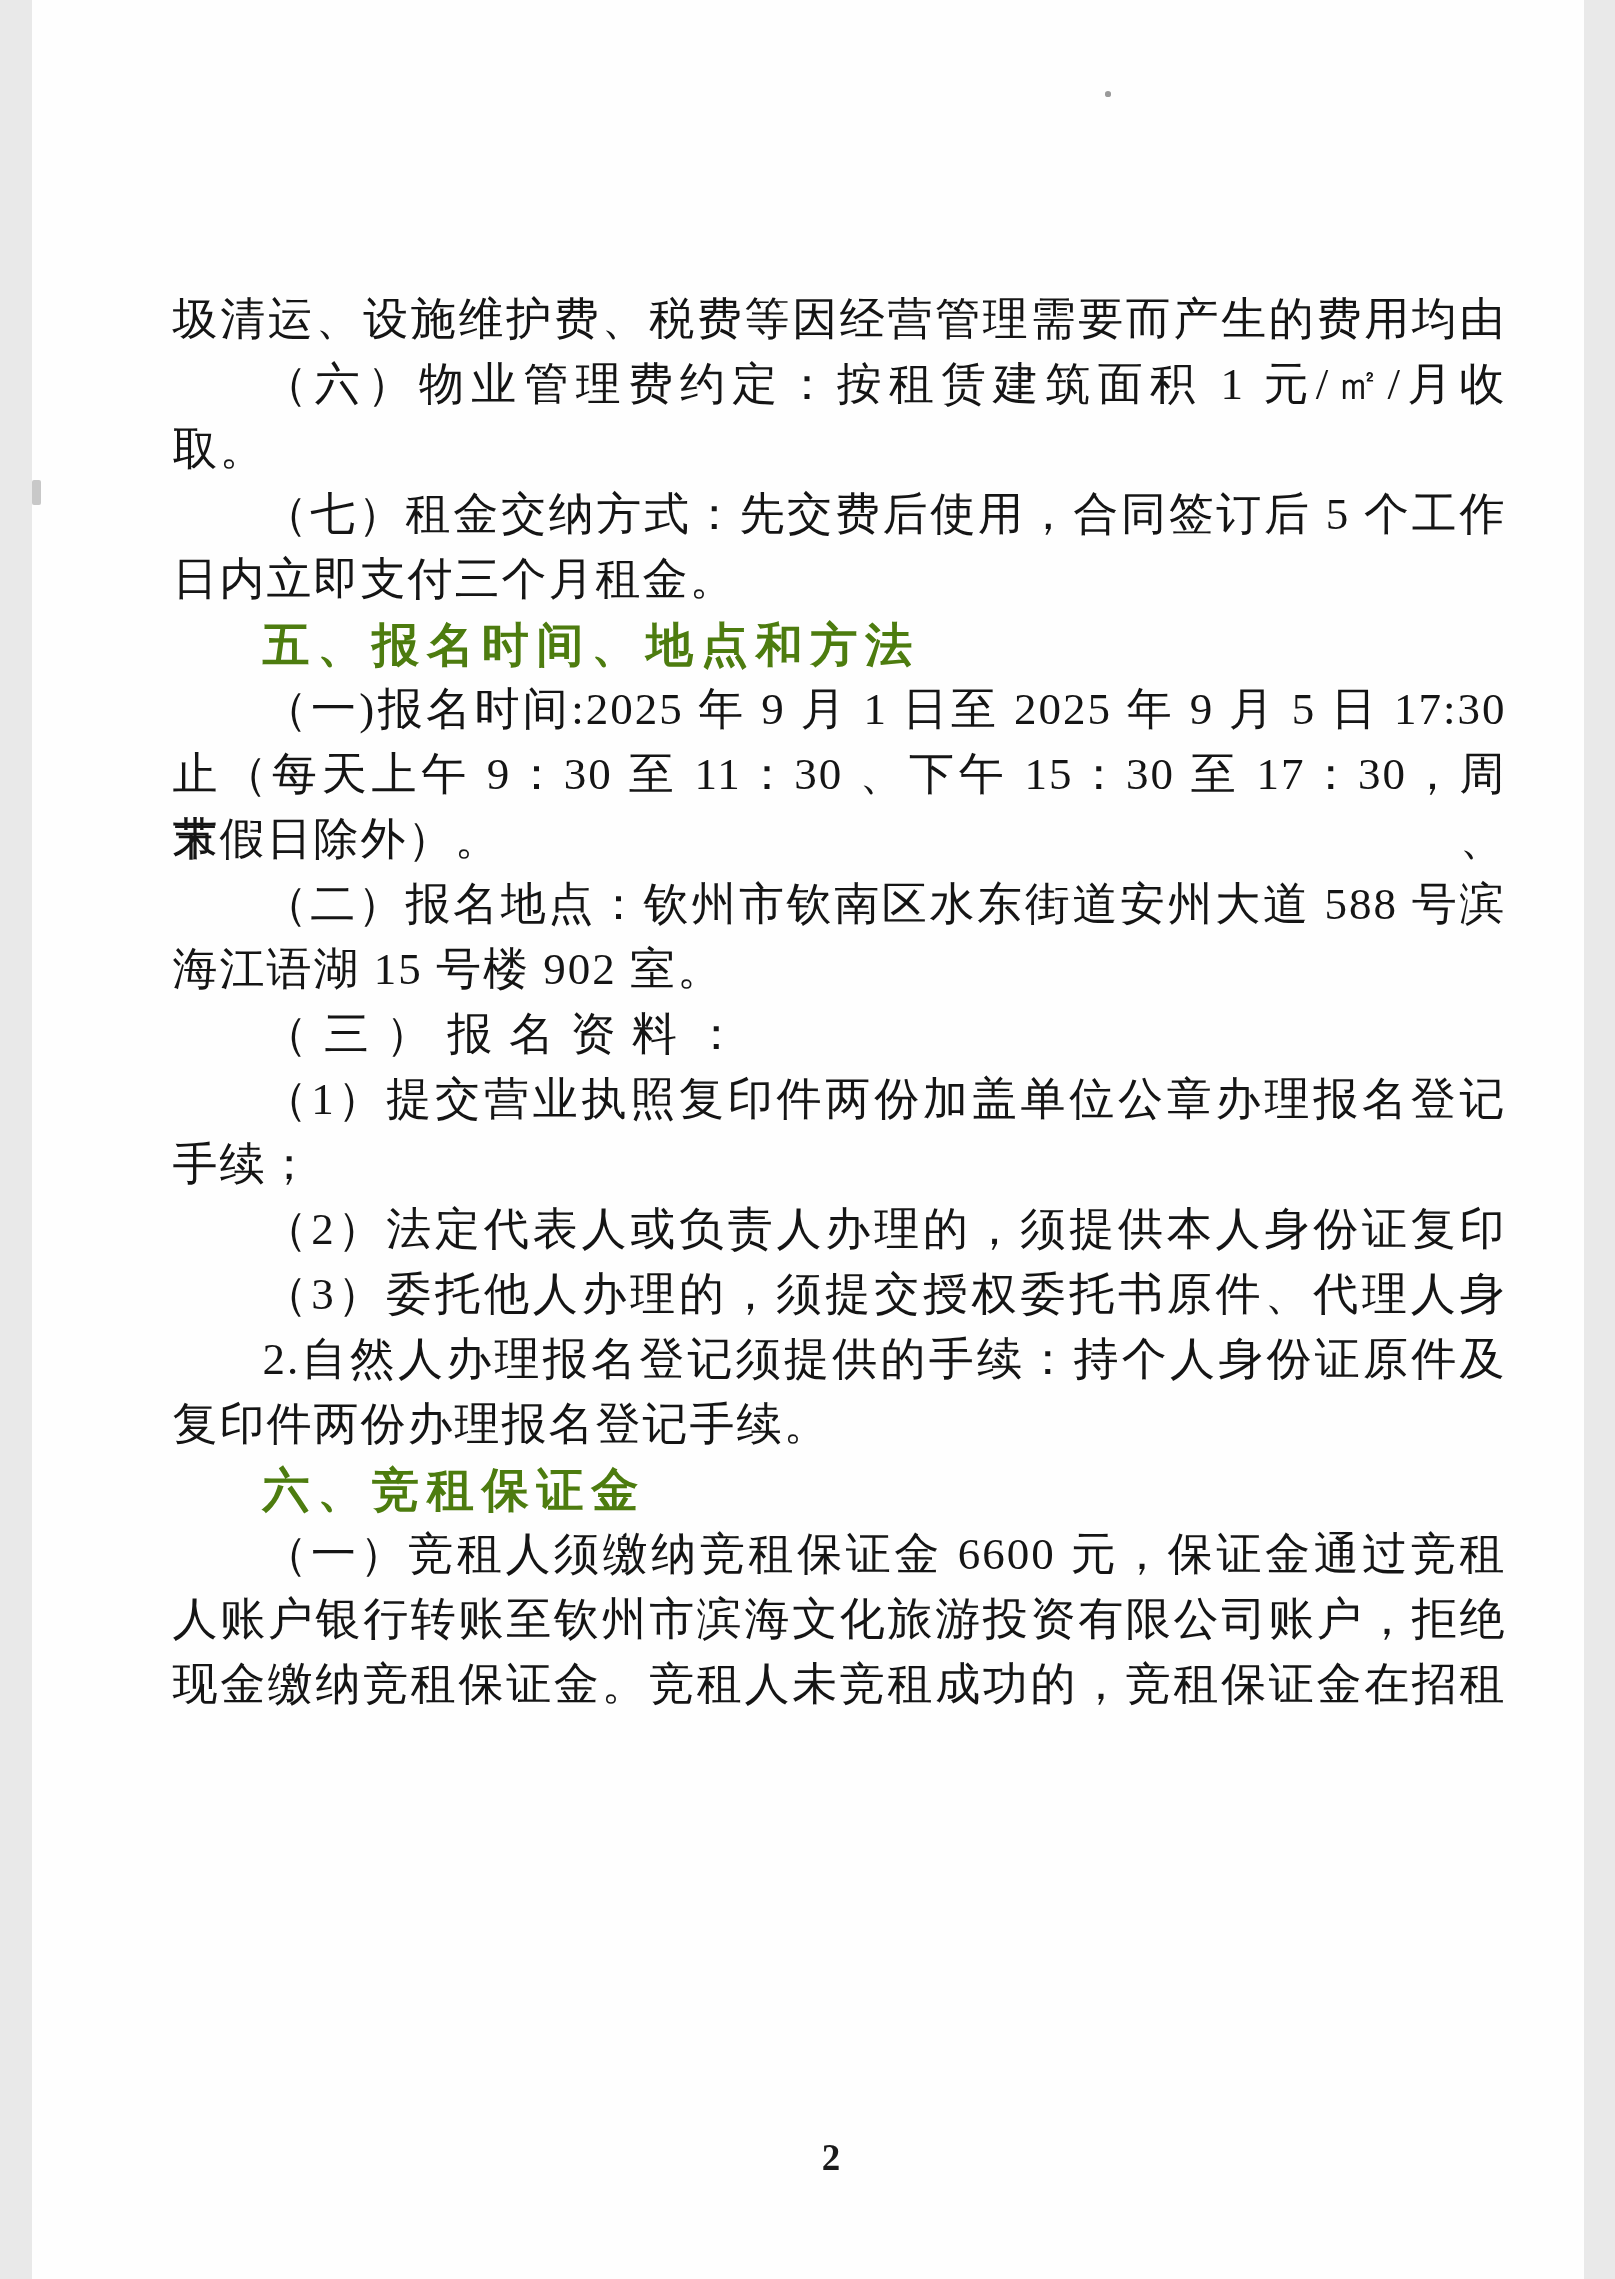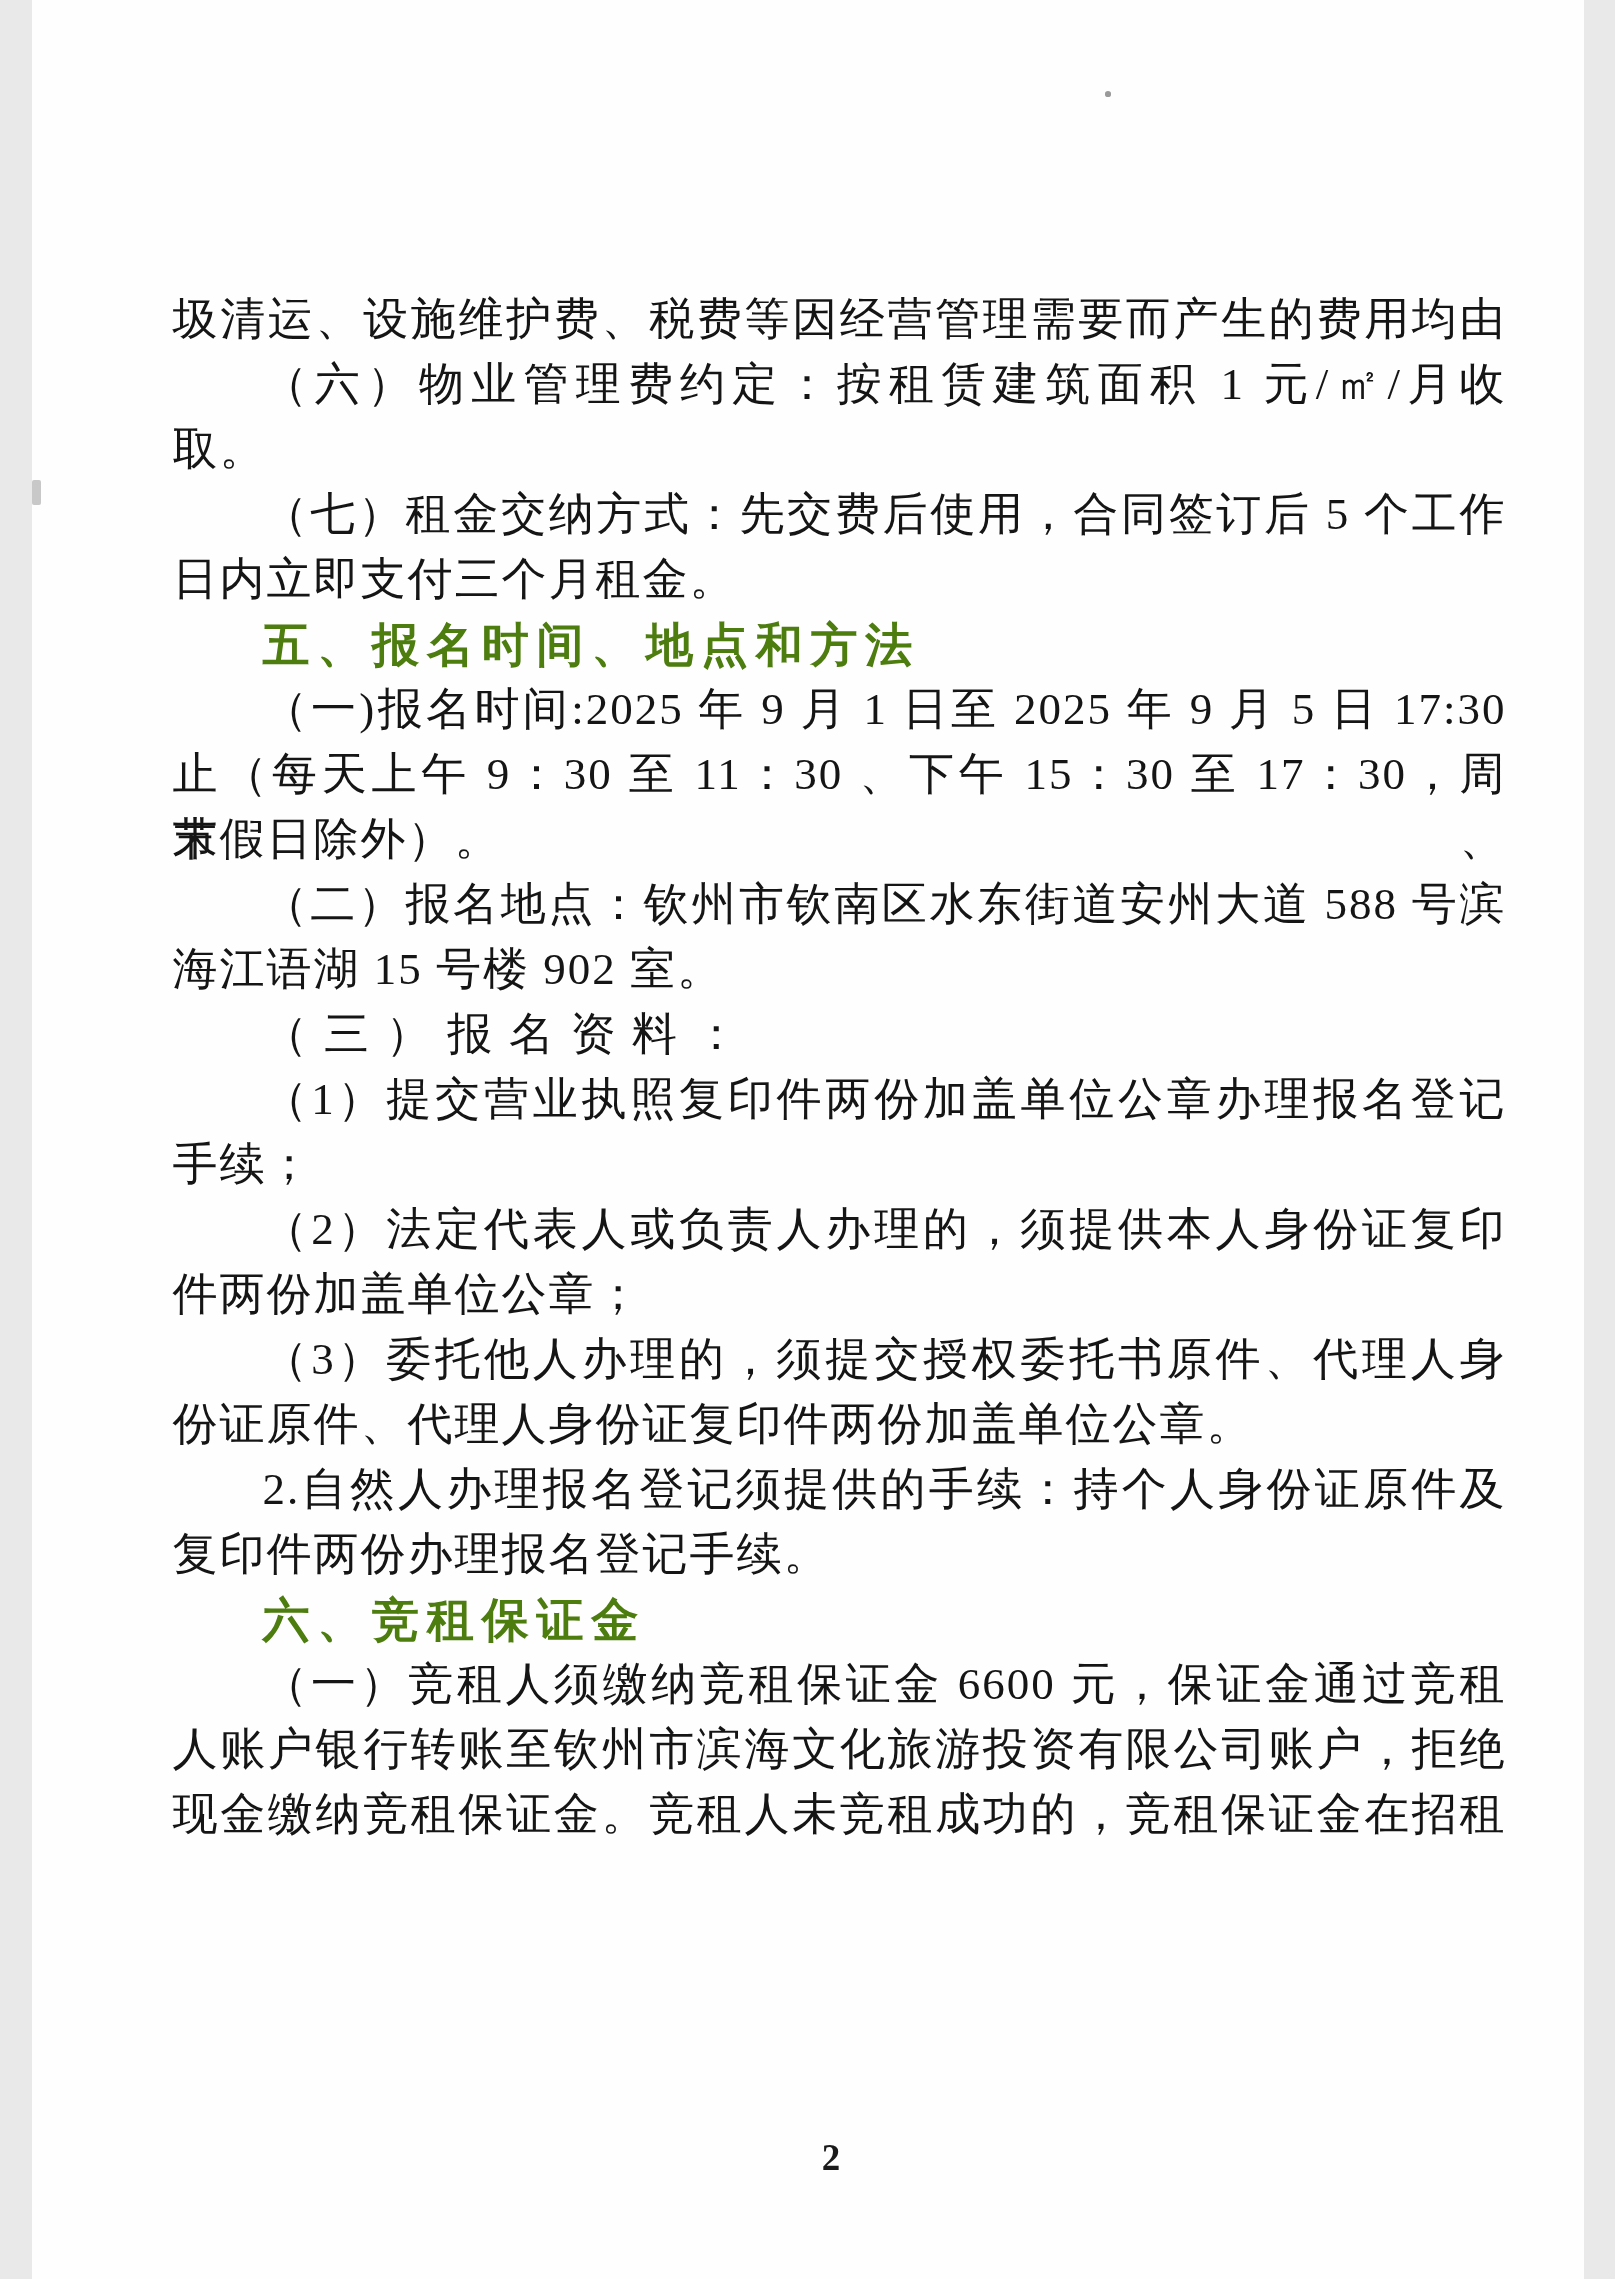--- a/index.html
+++ b/index.html
@@ -106,25 +106,23 @@
       </div>
       <div class="block">
         <div class="line indent wide">（三）报名资料：</div>
       </div>
       <div class="block">
         <div class="line indent fill">（1）提交营业执照复印件两份加盖单位公章办理报名登记</div>
         <div class="line">手续；</div>
       </div>
       <div class="block">
         <div class="line indent fill">（2）法定代表人或负责人办理的，须提供本人身份证复印</div>
-        <div class="line">件两份加盖单位公章；</div>
       </div>
       <div class="block">
         <div class="line indent fill">（3）委托他人办理的，须提交授权委托书原件、代理人身</div>
-        <div class="line">份证原件、代理人身份证复印件两份加盖单位公章。</div>
       </div>
       <div class="block">
         <div class="line indent fill">2.自然人办理报名登记须提供的手续：持个人身份证原件及</div>
         <div class="line">复印件两份办理报名登记手续。</div>
       </div>
       <div class="block heading">
         <div class="line indent">六、竞租保证金</div>
       </div>
       <div class="block">
         <div class="line indent fill">（一）竞租人须缴纳竞租保证金 6600 元，保证金通过竞租</div>

